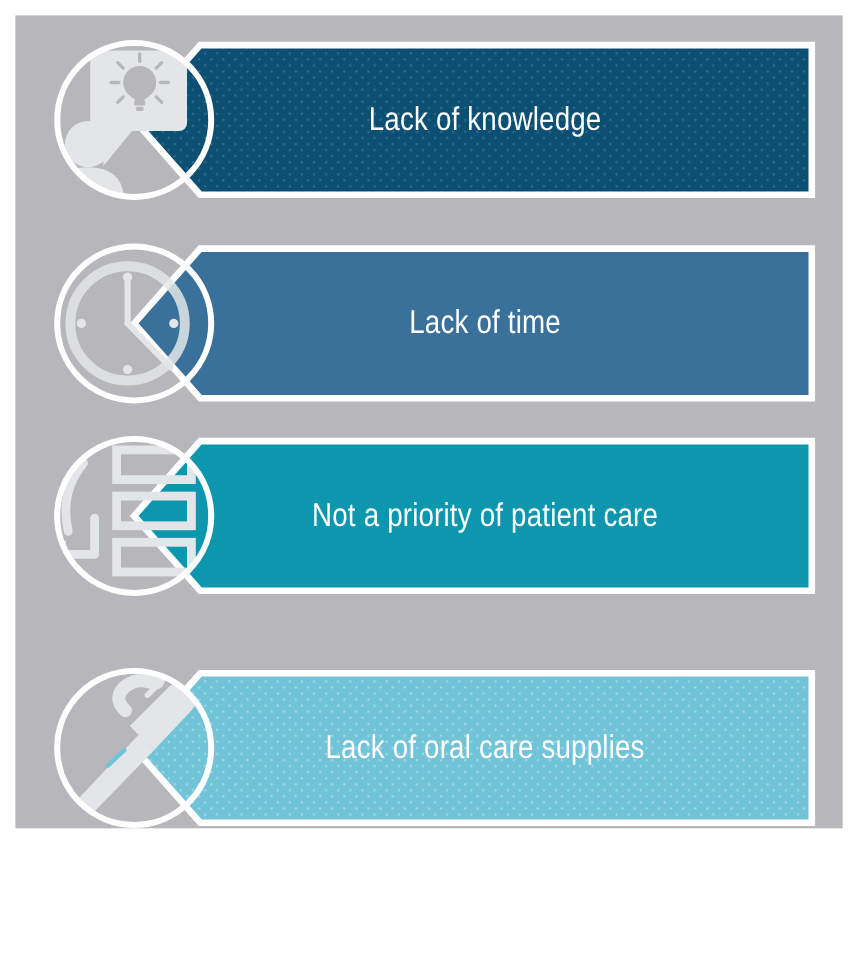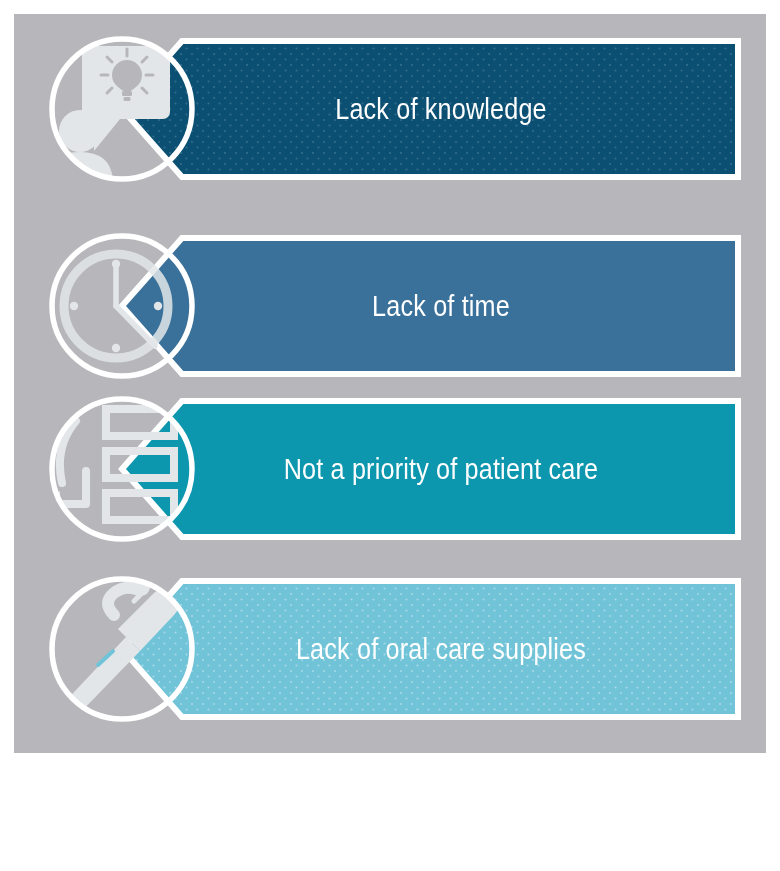--- a/index.html
+++ b/index.html
@@ -33,23 +33,23 @@
   }
 
   
   .row {
     position: absolute;
     left: 0;
     width: 752px;
     height: 180px;
   }
   .row-0 { top: 5px;   }
-  .row-1 { top: 202px; }
+  .row-1 { top: 190px; }
   .row-2 { top: 365px; }
-  .row-3 { top: 545px; }
+  .row-3 { top: 576px; }
 
   .row-svg {
     position: absolute;
     left: 0;
     top: 0;
     width: 752px;
     height: 180px;
     display: block;
   }
 

